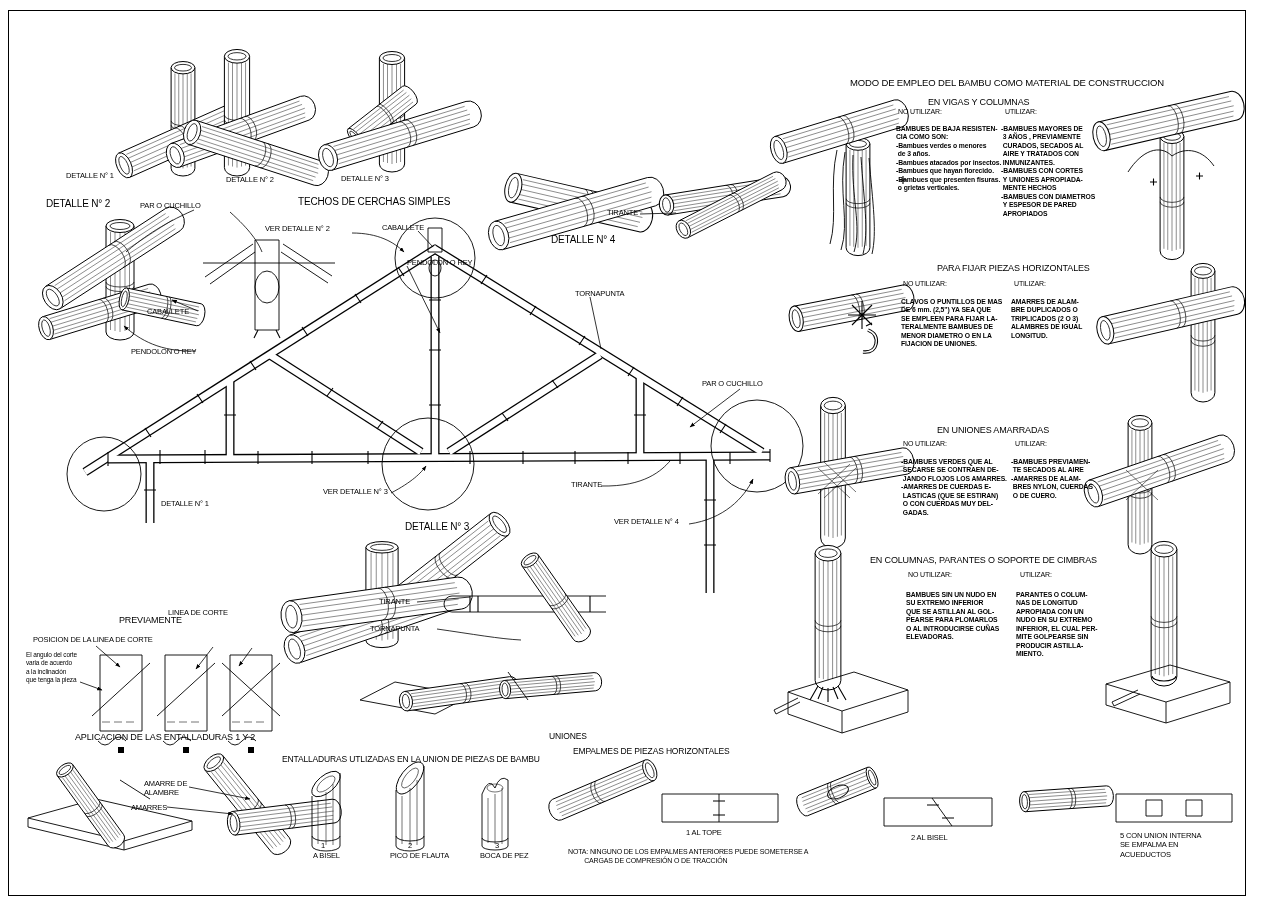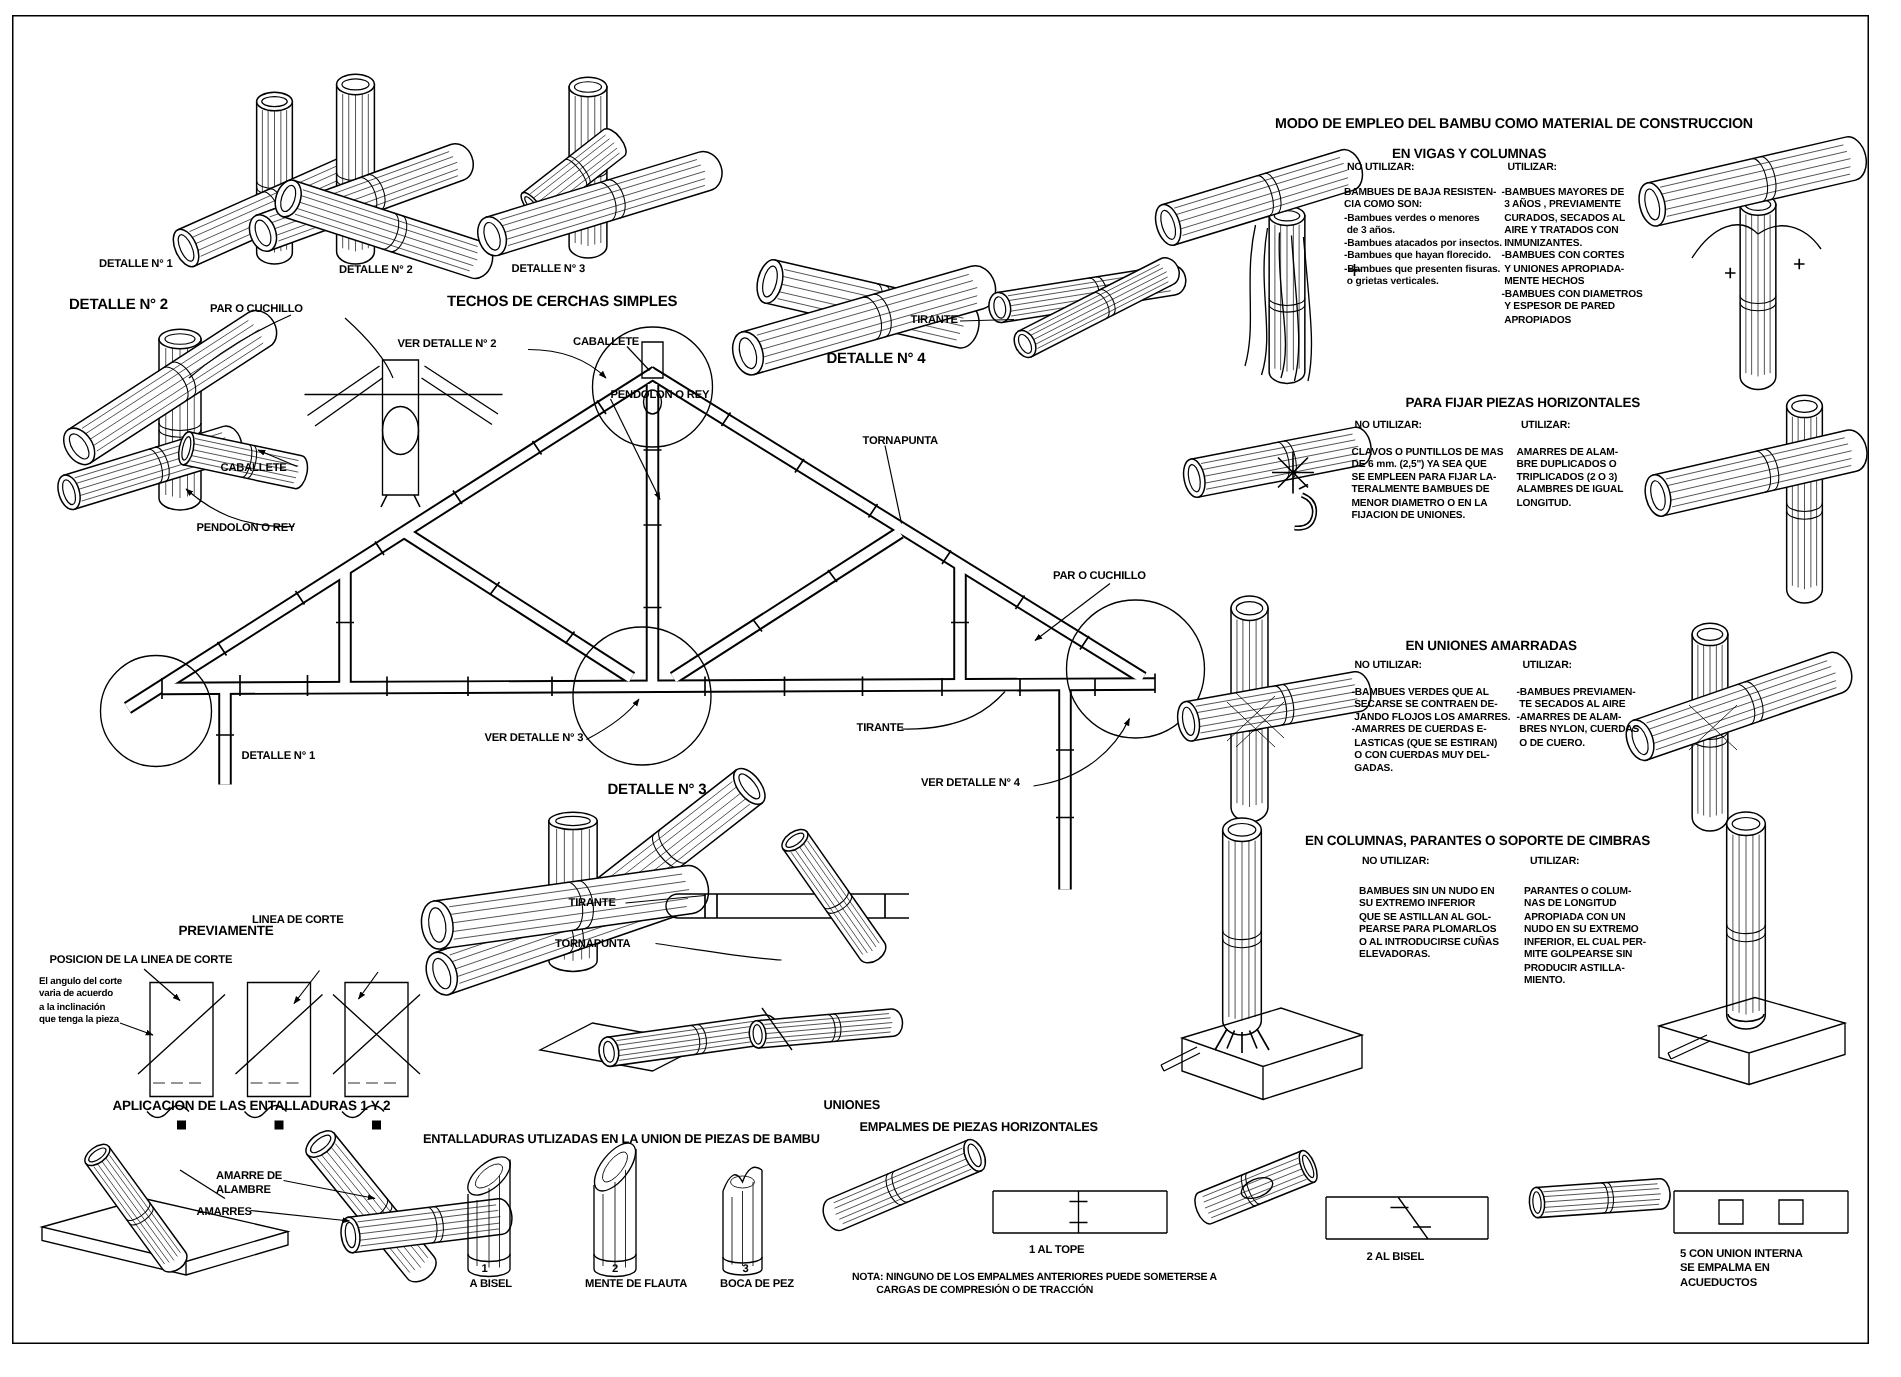--- a/index.html
+++ b/index.html
@@ -6,21 +6,21 @@
   #sheet{position:relative;width:1267px;height:918px;background:#fff;overflow:hidden;
          font-family:"Liberation Sans",sans-serif;color:#000;}
   #frame{position:absolute;left:8px;top:10px;width:1236px;height:884px;border:1.6px solid #000;}
   svg{position:absolute;left:0;top:0;}
   .mo{stroke:#000;stroke-width:9;fill:none;}
   .mi{stroke:#fff;stroke-width:6.4;fill:none;}
   .th{stroke:#000;stroke-width:0.9;fill:none;}
   .t5{stroke:#000;stroke-width:0.55;fill:none;}
   .tk{stroke:#000;stroke-width:1.1;fill:none;}
   .ld{stroke:#000;stroke-width:0.8;fill:none;}
-  .lbl{position:absolute;font-weight:700;font-size:7.5px;line-height:1.25;white-space:nowrap;letter-spacing:-0.15px;}
+  .lbl{position:absolute;font-weight:400;font-size:7.5px;line-height:1.25;white-space:nowrap;letter-spacing:-0.15px;}
   .pre{white-space:pre-line;}
   .s10{font-size:10px;}
   .s9{font-size:9px;}
   .s95{font-size:9.5px;}
   .s85{font-size:8.5px;}
   .s7{font-size:7px;}
   .s65{font-size:6.5px;line-height:1.3;}
   .para{position:absolute;font-weight:700;font-size:6.8px;line-height:1.25;letter-spacing:-0.1px;white-space:pre-line;}
 </style>
 </head>
@@ -291,21 +291,21 @@
 que tenga la pieza</div>
 <div class="lbl s9" style="left:75px;top:732px">APLICACION DE LAS ENTALLADURAS 1 Y 2</div>
 <div class="lbl pre" style="left:144px;top:779px">AMARRE DE
 ALAMBRE</div>
 <div class="lbl" style="left:131px;top:803px">AMARRES</div>
 
 <div class="lbl s85" style="left:282px;top:754px">ENTALLADURAS UTLIZADAS EN LA UNION DE PIEZAS DE BAMBU</div>
 <div class="lbl" style="left:321px;top:841px">1</div>
 <div class="lbl" style="left:313px;top:851px">A BISEL</div>
 <div class="lbl" style="left:408px;top:841px">2</div>
-<div class="lbl" style="left:390px;top:851px">MENTE DE FLAUTA</div>
+<div class="lbl" style="left:390px;top:851px">PICO DE FLAUTA</div>
 <div class="lbl" style="left:495px;top:841px">3</div>
 <div class="lbl" style="left:480px;top:851px">BOCA DE PEZ</div>
 
 <div class="lbl s85" style="left:549px;top:731px">UNIONES</div>
 <div class="lbl s85" style="left:573px;top:746px">EMPALMES DE PIEZAS HORIZONTALES</div>
 <div class="lbl" style="left:686px;top:828px">1 AL TOPE</div>
 <div class="lbl" style="left:911px;top:833px">2 AL BISEL</div>
 <div class="lbl pre" style="left:1120px;top:831px">5 CON UNION INTERNA
 SE EMPALMA EN
 ACUEDUCTOS</div>

